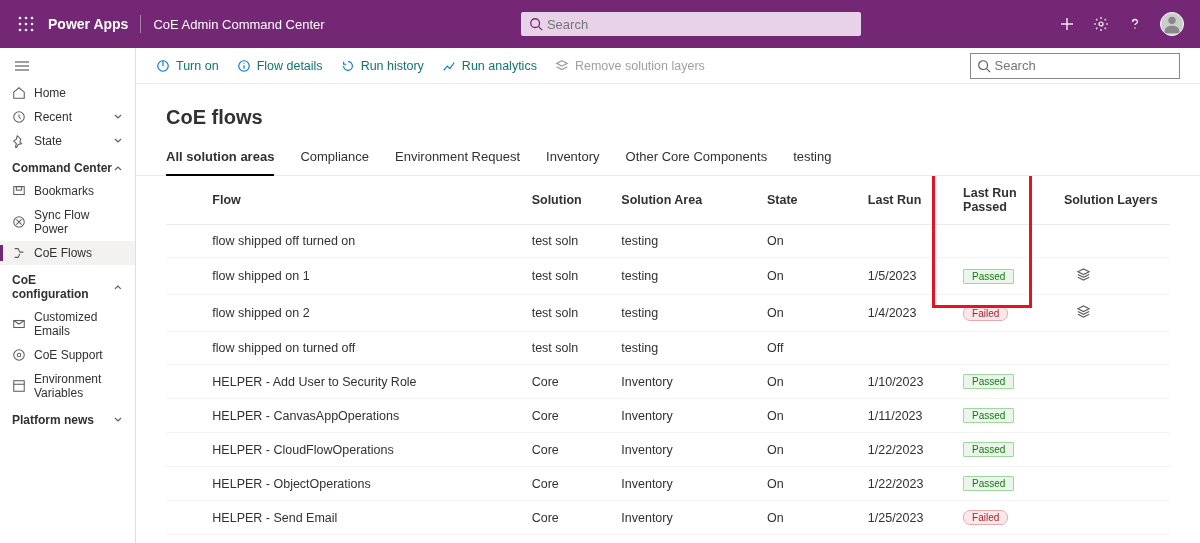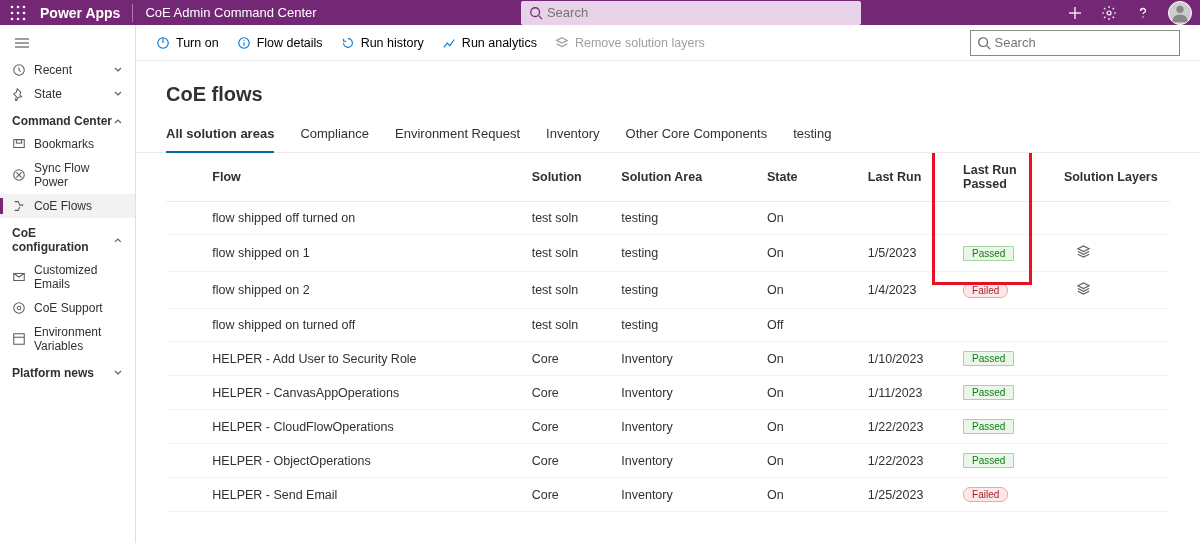--- a/index.html
+++ b/index.html
@@ -1,18 +1,18 @@
 <!DOCTYPE html>
 <html><head>
 <meta charset="utf-8">
 <style>
   * { box-sizing: border-box; margin: 0; padding: 0; font-family: "Segoe UI", sans-serif; }
   body { width: 1200px; height: 543px; overflow: hidden; background: #fff; font-size: 13px; color: #323130; display: flex; flex-direction: column; }
   
-  .topbar { background: #742774; color: #fff; height: 25px; display: flex; align-items: center; padding: 0 8px; gap: 12px; }
+  .topbar { background: #742774; color: #fff; height: 48px; display: flex; align-items: center; padding: 0 16px; gap: 12px; }
   .waffle { width: 20px; height: 20px; display: flex; align-items: center; justify-content: center; cursor: pointer; }
   .brand { font-weight: 600; font-size: 14px; }
   .divider-v { width: 1px; height: 18px; background: rgba(255,255,255,.4); }
   .env-name { font-size: 13px; }
   .top-search { flex: 0 0 340px; margin: 0 auto; background: #e7d2e7; height: 24px; border-radius: 2px; display: flex; align-items: center; padding: 0 8px; color: #742774; }
   .top-search input { border: none; background: transparent; flex: 1; font-size: 13px; color: #333; outline: none; }
   .top-spacer { flex: 1; }
   .top-icons { display: flex; align-items: center; gap: 16px; }
   .top-icon { width: 18px; height: 18px; display: flex; align-items: center; justify-content: center; cursor: pointer; }
   .avatar { width: 24px; height: 24px; border-radius: 50%; background: #ccc; border: 1px solid #fff; display: flex; align-items: center; justify-content: center; }
@@ -24,31 +24,31 @@
   .sb-item { display: flex; align-items: center; gap: 8px; padding: 5px 12px; cursor: pointer; position: relative; }
   .sb-item svg { flex-shrink: 0; color: #605e5c; }
   .sb-item .chev { margin-left: auto; color: #605e5c; }
   .sb-section { font-weight: 600; display: flex; align-items: center; padding: 8px 12px 4px; cursor: pointer; }
   .sb-section .chev { margin-left: auto; color: #605e5c; }
   .sb-item.active { background: #f3f2f1; }
   .sb-item.active::before { content: ""; position: absolute; left: 0; top: 4px; bottom: 4px; width: 3px; background: #742774; }
   
   .main { flex: 1; display: flex; flex-direction: column; overflow: hidden; }
   .cmdbar { height: 36px; border-bottom: 1px solid #edebe9; display: flex; align-items: center; padding: 0 20px; gap: 18px; font-size: 12.5px; }
-  .cmd { display: flex; align-items: center; gap: 6px; color: #000000; cursor: pointer; }
+  .cmd { display: flex; align-items: center; gap: 6px; color: #0f766e; cursor: pointer; }
   .cmd.disabled { color: #a19f9d; cursor: default; }
   .cmd svg { color: #0078d4; }
   .cmd.disabled svg { color: #a19f9d; }
   .cmd-spacer { flex: 1; }
   .cmd-search { border: 1px solid #8a8886; width: 210px; height: 26px; display: flex; align-items: center; padding: 0 6px; }
   .cmd-search input { border: none; flex: 1; font-size: 13px; outline: none; }
   .page-title { font-size: 20px; font-weight: 600; padding: 22px 30px 14px; }
   .tabs { display: flex; gap: 26px; padding: 0 30px; border-bottom: 1px solid #edebe9; font-size: 13px; }
   .tab { padding: 6px 0 10px; cursor: pointer; color: #323130; }
-  .tab.active { font-weight: 600; border-bottom: 2px solid #0369a1; margin-bottom: -1px; }
+  .tab.active { font-weight: 600; border-bottom: 2px solid #000000; margin-bottom: -1px; }
   
   .table-wrap { flex: 1; overflow: auto; padding: 0 30px 10px; }
   table { width: 100%; border-collapse: collapse; table-layout: fixed; }
   th { text-align: left; font-weight: 600; font-size: 12.5px; padding: 10px 6px; border-bottom: 1px solid #edebe9; }
   td { padding: 9px 6px; border-bottom: 1px solid #f3f2f1; font-size: 12.5px; color: #323130; }
   col.c-flow { width: 285px; }
   col.c-sol { width: 80px; }
   col.c-area { width: 130px; }
   col.c-state { width: 90px; }
   col.c-last { width: 85px; }
@@ -123,20 +123,26 @@
   <div class="sidebar">
     <div class="sb-collapse">
       <svg width="16" height="12" viewBox="0 0 16 12" stroke="#605e5c" stroke-width="1.2">
           <line x1="1" y1="2" x2="15" y2="2"></line>
           <line x1="1" y1="6" x2="15" y2="6"></line>
           <line x1="1" y1="10" x2="15" y2="10"></line>
         </svg>
     </div>
     <div class="sb-item">
       <svg width="14" height="14" viewBox="0 0 16 16" fill="none" stroke="currentColor" stroke-width="1.2">
+          <path d="M2 7l6-5 6 5v7H2z"></path>
+        </svg>
+      <span>Home</span>
+    </div>
+    <div class="sb-item">
+      <svg width="14" height="14" viewBox="0 0 16 16" fill="none" stroke="currentColor" stroke-width="1.2">
           <circle cx="8" cy="8" r="6"></circle>
           <path d="M8 5v3l2 2"></path>
         </svg>
       <span>Recent</span>
       <svg class="chev" width="10" height="10" viewBox="0 0 10 10" fill="none" stroke="currentColor" stroke-width="1.2">
           <path d="M2 3l3 3 3-3"></path>
         </svg>
     </div>
     <div class="sb-item">
       <svg width="14" height="14" viewBox="0 0 16 16" fill="none" stroke="currentColor" stroke-width="1.2">

